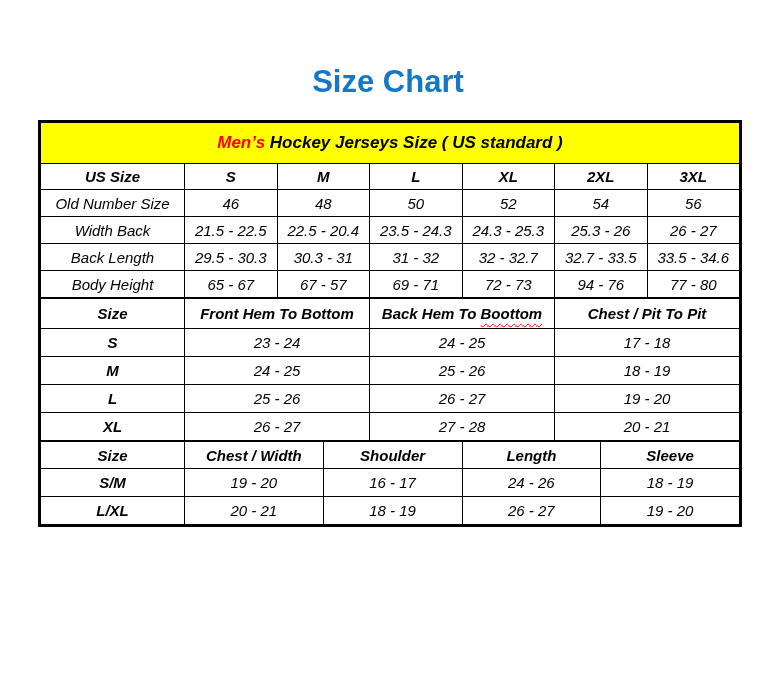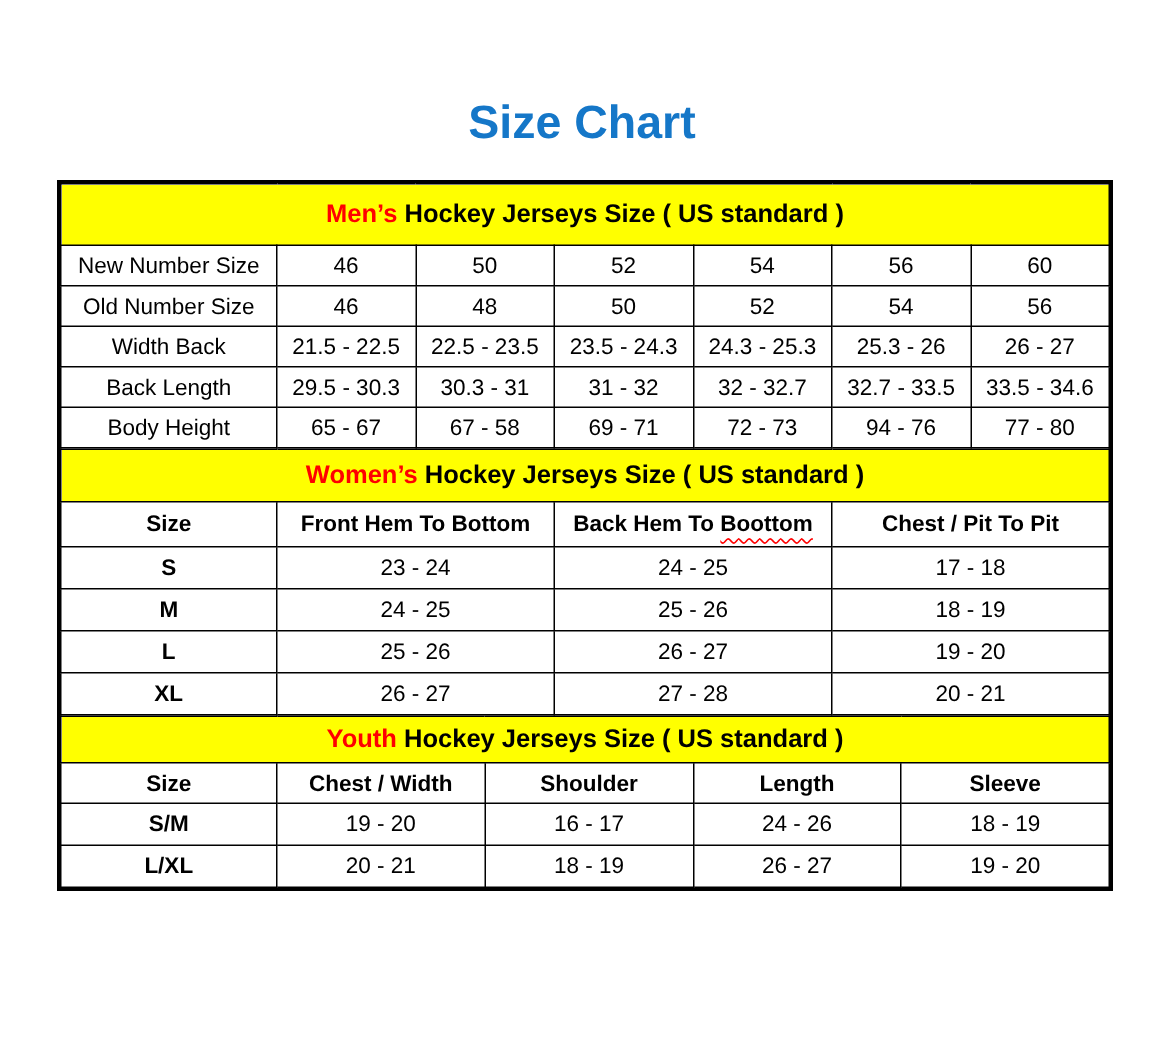--- a/index.html
+++ b/index.html
@@ -24,20 +24,21 @@
     font-weight: 700;
     color: #1577c8;
     letter-spacing: 0px;
   }
   .tables {
     position: absolute;
     left: 38px;
     top: 120px;
     width: 700px;
     border: 2px solid #000000;
+    font-style: italic;
   }
   table.tbl {
     width: 100%;
     border-collapse: collapse;
     table-layout: fixed;
   }
   table.tbl td {
     border: 1px solid #000000;
     text-align: center;
     vertical-align: middle;
@@ -88,79 +89,76 @@
           <col>
           <col>
           <col>
           <col>
           <col>
       </colgroup>
       <tbody>
           <tr class="band">
         <td colspan="7"><span class="red">Men’s</span><span> Hockey Jerseys Size ( US standard )</span></td>
       </tr>
-      <tr class="data">
-        <td class="c0">New Number Size</td>
-        <td>46</td>
-        <td>50</td>
-        <td>52</td>
-        <td>54</td>
-        <td>56</td>
-        <td>60</td>
+      <tr class="head">
+        <td class="c0">US Size</td>
+        <td>S</td>
+        <td>M</td>
+        <td>L</td>
+        <td>XL</td>
+        <td>2XL</td>
+        <td>3XL</td>
       </tr>
       <tr class="data">
         <td class="c0">Old Number Size</td>
         <td>46</td>
         <td>48</td>
         <td>50</td>
         <td>52</td>
         <td>54</td>
         <td>56</td>
       </tr>
       <tr class="data">
         <td class="c0">Width Back</td>
         <td>21.5 - 22.5</td>
-        <td>22.5 - 23.5</td>
+        <td>22.5 - 20.4</td>
         <td>23.5 - 24.3</td>
         <td>24.3 - 25.3</td>
         <td>25.3 - 26</td>
         <td>26 - 27</td>
       </tr>
       <tr class="data">
         <td class="c0">Back Length</td>
         <td>29.5 - 30.3</td>
         <td>30.3 - 31</td>
         <td>31 - 32</td>
         <td>32 - 32.7</td>
         <td>32.7 - 33.5</td>
         <td>33.5 - 34.6</td>
       </tr>
       <tr class="data">
         <td class="c0">Body Height</td>
         <td>65 - 67</td>
-        <td>67 - 58</td>
+        <td>67 - 57</td>
         <td>69 - 71</td>
         <td>72 - 73</td>
         <td>94 - 76</td>
         <td>77 - 80</td>
       </tr>
     </tbody>
       </table>
 
     <table class="tbl womens">
       <colgroup>
         <col class="label-col">
           <col>
           <col>
           <col>
       </colgroup>
       <tbody>
-          <tr class="band">
-        <td colspan="4"><span class="red">Women’s</span><span> Hockey Jerseys Size ( US standard )</span></td>
-      </tr>
       <tr class="head">
         <td class="c0">Size</td>
         <td>Front Hem To Bottom</td>
         <td><span>Back Hem To </span><span class="squiggle">Boottom</span></td>
         <td>Chest / Pit To Pit</td>
       </tr>
       <tr class="data">
         <td class="c0">S</td>
         <td>23 - 24</td>
         <td>24 - 25</td>
@@ -189,23 +187,20 @@
 
     <table class="tbl youth">
       <colgroup>
         <col class="label-col">
           <col>
           <col>
           <col>
           <col>
       </colgroup>
       <tbody>
-          <tr class="band">
-        <td colspan="5"><span class="red">Youth</span><span> Hockey Jerseys Size ( US standard )</span></td>
-      </tr>
       <tr class="head">
         <td class="c0">Size</td>
         <td>Chest / Width</td>
         <td>Shoulder</td>
         <td>Length</td>
         <td>Sleeve</td>
       </tr>
       <tr class="data">
         <td class="c0">S/M</td>
         <td>19 - 20</td>

